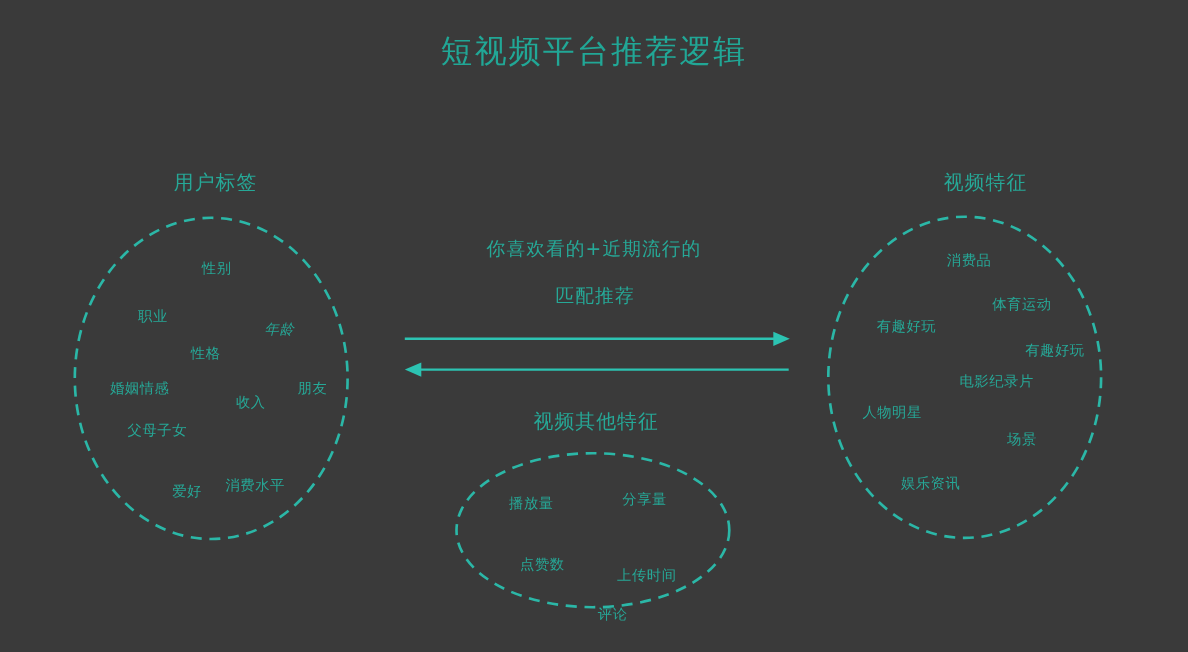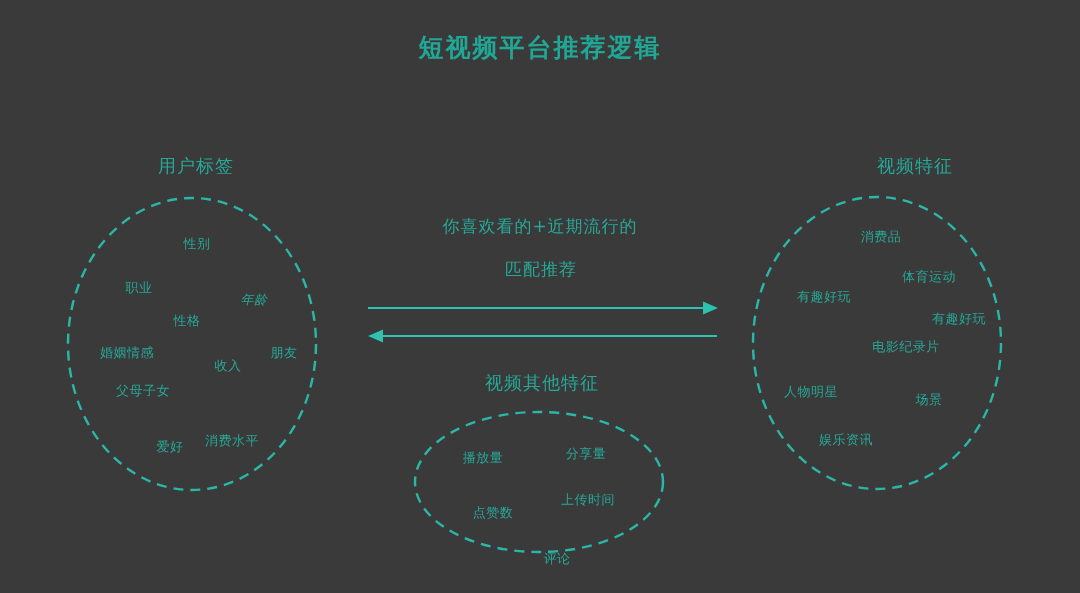--- a/index.html
+++ b/index.html
@@ -13,22 +13,22 @@
   body{
     width:1080px;height:593px;
     background:var(--bg);
     position:relative;
     overflow:hidden;
     font-family:"DejaVu Sans","Liberation Sans",sans-serif;
   }
   .abs{position:absolute;transform:translate(-50%,-50%);white-space:nowrap;}
   .title{
     color:var(--title);
-    font-size:25px;
-    font-weight:bold;
+    font-size:29px;
+    font-weight:normal;
     letter-spacing:2px;
   }
   .group-label{
     color:var(--text);
     font-size:18px;
     letter-spacing:1px;
   }
   .tag{
     color:var(--text);
     font-size:13px;
@@ -69,21 +69,21 @@
   </g>
   <g>
     <line class="arrow-line" x1="382" y1="336" x2="717" y2="336"></line>
     <polygon class="arrow-head" points="383,329.5 368,336 383,342.5"></polygon>
   </g>
 </svg>
 
 <div class="abs title" style="left:540px;top:47px;">短视频平台推荐逻辑</div>
 
 <div class="abs group-label" style="left:196px;top:166px;">用户标签</div>
-<div class="abs group-label" style="left:915px;top:166px;">视频特征</div>
+<div class="abs group-label" style="left:896px;top:166px;">视频特征</div>
 <div class="abs group-label" style="left:542px;top:383px;">视频其他特征</div>
 
 <div class="abs center-line" style="left:540px;top:226px;">你喜欢看的+近期流行的</div>
 <div class="abs center-line" style="left:541px;top:269px;">匹配推荐</div>
 
 <span class="abs tag" style="left:197px;top:244px;">性别</span>
 <span class="abs tag" style="left:139px;top:288px;">职业</span>
 <span class="abs tag" style="left:254px;top:300px;font-style:italic;">年龄</span>
 <span class="abs tag" style="left:187px;top:321px;">性格</span>
 <span class="abs tag" style="left:127px;top:353px;">婚姻情感</span>
@@ -91,21 +91,21 @@
 <span class="abs tag" style="left:284px;top:353px;">朋友</span>
 <span class="abs tag" style="left:143px;top:391px;">父母子女</span>
 <span class="abs tag" style="left:170px;top:447px;">爱好</span>
 <span class="abs tag" style="left:232px;top:441px;">消费水平</span>
 
 <span class="abs tag" style="left:881px;top:237px;">消费品</span>
 <span class="abs tag" style="left:929px;top:277px;">体育运动</span>
 <span class="abs tag" style="left:824px;top:297px;">有趣好玩</span>
 <span class="abs tag" style="left:959px;top:319px;">有趣好玩</span>
 <span class="abs tag" style="left:906px;top:347px;">电影纪录片</span>
-<span class="abs tag" style="left:811px;top:392px;">人物明星</span>
+<span class="abs tag" style="left:811px;top:375px;">人物明星</span>
 <span class="abs tag" style="left:929px;top:400px;">场景</span>
 <span class="abs tag" style="left:846px;top:440px;text-align:center;">娱乐资讯</span>
 
 <span class="abs tag" style="left:483px;top:458px;">播放量</span>
 <span class="abs tag" style="left:586px;top:454px;">分享量</span>
-<span class="abs tag" style="left:588px;top:500px;">上传时间</span>
+<span class="abs tag" style="left:588px;top:523px;">上传时间</span>
 <span class="abs tag" style="left:493px;top:513px;">点赞数</span>
 <span class="abs tag" style="left:557px;top:524px;margin-top:35px;">评论</span>
 
 </body></html>

